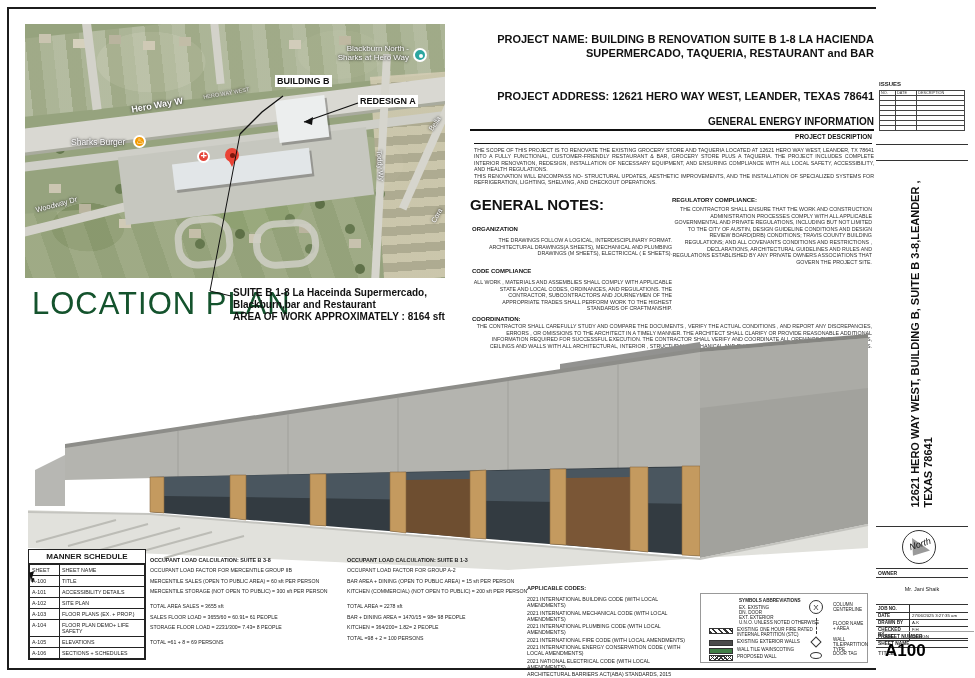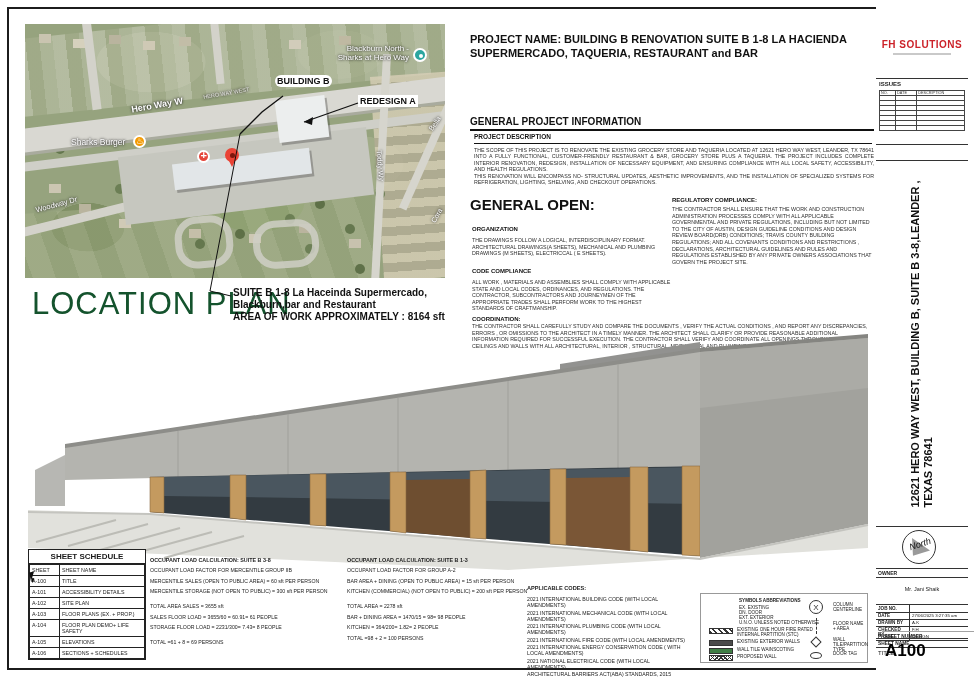--- a/index.html
+++ b/index.html
@@ -51,21 +51,21 @@
   .teal-pin { width:14px; height:14px; background:#2ba6a0; }
   .teal-pin::after { content:""; position:absolute; left:3.5px; top:3.5px; width:4px; height:4px; background:#fff; border-radius:50%; }
   .orange-poi { width:13px; height:13px; background:#f29900; }
   .orange-poi::after { content:"\2668"; position:absolute; left:1px; top:-1px; color:#fff; font-size:9px; }
 
   
   #location-plan-title { position:absolute; left:32px; top:286px; font-size:31px; color:#14532d; letter-spacing:1px; }
   #suite-annotation { position:absolute; left:233px; top:287px; font-size:10px; font-weight:bold; line-height:12px; color:#111; }
 
   
-  .blk { position:absolute; color:#111; }
+  .blk { position:absolute; color:#111;text-align:right; }
   #project-name { left:470px; top:32px; width:404px; font-size:11px; font-weight:bold; line-height:14px; }
   #project-address { left:470px; top:90px; width:404px; font-size:11px; font-weight:bold; }
   #gpi-heading { left:470px; top:116px; width:404px; font-size:10px; font-weight:bold; border-bottom:2px solid #111; padding-bottom:2px; }
   #desc-heading { left:474px; top:133px; width:398px; font-size:6.5px; font-weight:bold; border-bottom:1.5px solid #111; padding-bottom:3px; }
   #desc-text { left:474px; top:147px; width:400px; font-size:5.3px; line-height:6.4px; color:#2e2e2e; text-align:justify; }
   #gn-heading { left:470px; top:196px; font-size:15px; font-weight:bold; }
   .note-h { font-size:6px; font-weight:bold; color:#111; }
   .note-t { font-size:5.3px; line-height:6.6px; color:#2e2e2e; }
   #org-h { left:472px; top:226px; } #org-t { left:472px; top:237px; width:200px; }
   #code-h { left:472px; top:268px; } #code-t { left:472px; top:279px; width:200px; }
@@ -168,21 +168,21 @@
 
     <div class="map-label" style="left:268px; top:20px; font-size:8px; text-align:right; width:116px; line-height:9px;">
       <span>Blackburn North -</span><br>
       <span>Sharks at Hero Way</span>
     </div>
     <div class="poi-dot teal-pin" style="left:388px; top:24px;"></div>
 
     <div class="map-label" style="left:106px; top:76px; font-size:9px; font-weight:bold; transform:rotate(-10deg);">Hero Way W</div>
     <div class="map-label" style="left:178px; top:66px; font-size:5.5px; color:#e9e9e4; transform:rotate(-10deg);">HERO WAY WEST</div>
 
-    <div class="poi-chip" style="left:250px; top:51px;border-radius:6px;">BUILDING B</div>
+    <div class="poi-chip" style="left:250px; top:51px;">BUILDING B</div>
     <div class="poi-chip" style="left:333px; top:71px;">REDESIGN A</div>
 
     <div class="map-label" style="left:46px; top:113px; font-size:8.5px;">Sharks Burger</div>
     <div class="poi-dot orange-poi" style="left:108px; top:111px;"></div>
     <div class="poi-dot medical" style="left:172px; top:126px;"></div>
 
     <div class="pin-red" style="left:200px; top:124px;">
       <div class="head"></div>
         <div class="tail"></div>
         <div class="dot"></div>
@@ -195,28 +195,29 @@
   </div>
 
   <div id="location-plan-title">LOCATION PLAN</div>
   <div id="suite-annotation">
     <div>SUITE B 1-8 La Haceinda Supermercado,</div>
     <div>Blackburn,bar and Restaurant</div>
     <div>AREA OF WORK APPROXIMATELY : 8164 sft</div>
   </div>
 
   <div class="blk" id="project-name">PROJECT NAME: BUILDING B RENOVATION SUITE B 1-8 LA HACIENDA SUPERMERCADO, TAQUERIA, RESTAURANT and BAR</div>
-  <div class="blk" id="gpi-heading">GENERAL PROJECT INFORMATION</div>
+  <div class="blk" id="project-address">PROJECT ADDRESS: 12621 HERO WAY WEST, LEANDER, TEXAS 78641</div>
+  <div class="blk" id="gpi-heading">GENERAL ENERGY INFORMATION</div>
   <div class="blk" id="desc-heading">PROJECT DESCRIPTION</div>
   <div class="blk" id="desc-text">
     <div>THE SCOPE OF THIS PROJECT IS TO RENOVATE THE EXISTING GROCERY STORE AND TAQUERIA LOCATED AT 12621 HERO WAY WEST, LEANDER, TX 78641 INTO A FULLY FUNCTIONAL, CUSTOMER-FRIENDLY RESTAURANT &amp; BAR, GROCERY STORE PLUS A TAQUERIA. THE PROJECT INCLUDES COMPLETE INTERIOR RENOVATION, REDESIGN, INSTALLATION OF NECESSARY EQUIPMENT, AND ENSURING COMPLIANCE WITH ALL LOCAL SAFETY, ACCESSIBILITY, AND HEALTH REGULATIONS.</div>
     <div>THIS RENOVATION WILL ENCOMPASS NO- STRUCTURAL UPDATES, AESTHETIC IMPROVEMENTS, AND THE INSTALLATION OF SPECIALIZED SYSTEMS FOR REFRIGERATION, LIGHTING, SHELVING, AND CHECKOUT OPERATIONS.</div>
   </div>
 
-  <div class="blk" id="gn-heading">GENERAL OPEN:</div>
+  <div class="blk" id="gn-heading">GENERAL NOTES:</div>
   <div class="blk note-h" id="org-h">ORGANIZATION</div>
   <div class="blk note-t" id="org-t">THE DRAWINGS FOLLOW A LOGICAL, INTERDISCIPLINARY FORMAT. ARCHITECTURAL DRAWINGS(A SHEETS), MECHANICAL AND PLUMBING DRAWINGS (M SHEETS), ELECTRICCAL ( E SHEETS).</div>
   <div class="blk note-h" id="code-h">CODE COMPLIANCE</div>
   <div class="blk note-t" id="code-t">ALL WORK , MATERIALS AND ASSEMBLIES SHALL COMPLY WITH APPLICABLE STATE AND LOCAL CODES, ORDINANCES, AND REGULATIONS. THE CONTRACTOR, SUBCONTRACTORS AND JOURNEYMEN OF THE APPROPRIATE TRADES SHALL PERFORM WORK TO THE HIGHEST STANDARDS OF CRAFTMANSHIP.</div>
   <div class="blk note-h" id="coord-h">COORDINATION:</div>
   <div class="blk note-t" id="coord-t">THE CONTRACTOR SHALL CAREFULLY STUDY AND COMPARE THE DOCUMENTS , VERIFY THE ACTUAL CONDITIONS , AND REPORT ANY DISCREPANCIES, ERRORS , OR OMISSIONS TO THE ARCHITECT IN A TIMELY MANNER. THE ARCHITECT SHALL CLARIFY OR PROVIDE REASONABLE ADDITIONAL INFORMATION REQUIRED FOR SUCCESSFUL EXECUTION. THE CONTRACTOR SHALL VERIFY AND COORDINATE ALL OPENINGS THROUGH FLOORS, CEILINGS AND WALLS WITH ALL ARCHITECTURAL, INTERIOR , STRUCTURAL, MECHANICAL AND PLUMBING , ELECTRICAL AND LIGHTING DRAWINGS.</div>
   <div class="blk note-h" id="reg-h">REGULATORY COMPLIANCE:</div>
   <div class="blk note-t" id="reg-t">THE CONTRACTOR SHALL ENSURE THAT THE WORK AND CONSTRUCTION ADMINISTRATION PROCESSES COMPLY WITH ALL APPLICABLE GOVERNMENTAL AND PRIVATE REGULATIONS, INCLUDING BUT NOT LIMITED TO THE CITY OF AUSTIN, DESIGN GUIDELINE CONDITIONS AND DESIGN REVIEW BOARD(DRB) CONDITIONS; TRAVIS COUNTY BUILDING REGULATIONS; AND ALL COVENANTS CONDITIONS AND RESTRICTIONS , DECLARATIONS, ARCHITECTURAL GUIDELINES AND RULES AND REGULATIONS ESTABLISHED BY ANY PRIVATE OWNERS ASSOCIATIONS THAT GOVERN THE PROJECT SITE.</div>
 
   <svg id="render" viewBox="0 0 845 245">
@@ -271,21 +272,21 @@
   </svg>
 
   <svg id="leaders">
     <line x1="358" y1="103" x2="304" y2="122" stroke="#111" stroke-width="1.3"></line>
     <polygon points="304,122 313,117 312,125" fill="#111"></polygon>
     <polyline points="283,96 262,112 240,134" fill="none" stroke="#111" stroke-width="1.3"></polyline>
     <polyline points="240,134 210,291 231,296" fill="none" stroke="#111" stroke-width="1"></polyline>
   </svg>
 
   <div id="sheet-schedule">
-    <div class="tt">SHEET SCHEDULE</div>
+    <div class="tt">MANNER SCHEDULE</div>
     <table>
       <tbody>
           <tr>
         <td class="c1">SHEET</td>
         <td>SHEET NAME</td>
       </tr>
       <tr>
             <td class="c1">A-100</td>
             <td>TITLE</td>
           </tr>
@@ -368,24 +369,20 @@
     <div class="lg-sym-lab" style="top:9px;">COLUMN CENTERLINE</div>
     <div class="dash-v"></div>
     <div class="lg-sym-lab" style="top:28px;">FLOOR NAME + AREA</div>
     <div class="diamond"></div>
     <div class="lg-sym-lab" style="top:44px;">WALL TILE/PARTITION TYPE</div>
     <div class="oval"></div>
     <div class="lg-sym-lab" style="top:58px;">DOOR TAG</div>
   </div>
 
   <div id="titleblock">
-    <div class="tb-row" id="fh-logo">
-      <div class="name">FH SOLUTIONS</div>
-      <div class="tag"></div>
-    </div>
     <div class="tb-row" id="issues-cell">
       <div class="lab">ISSUES</div>
       <table>
         <tbody>
             <tr>
           <th>NO.</th>
           <th>DATE</th>
           <th>DESCRIPTION</th>
         </tr>
         <tr>

